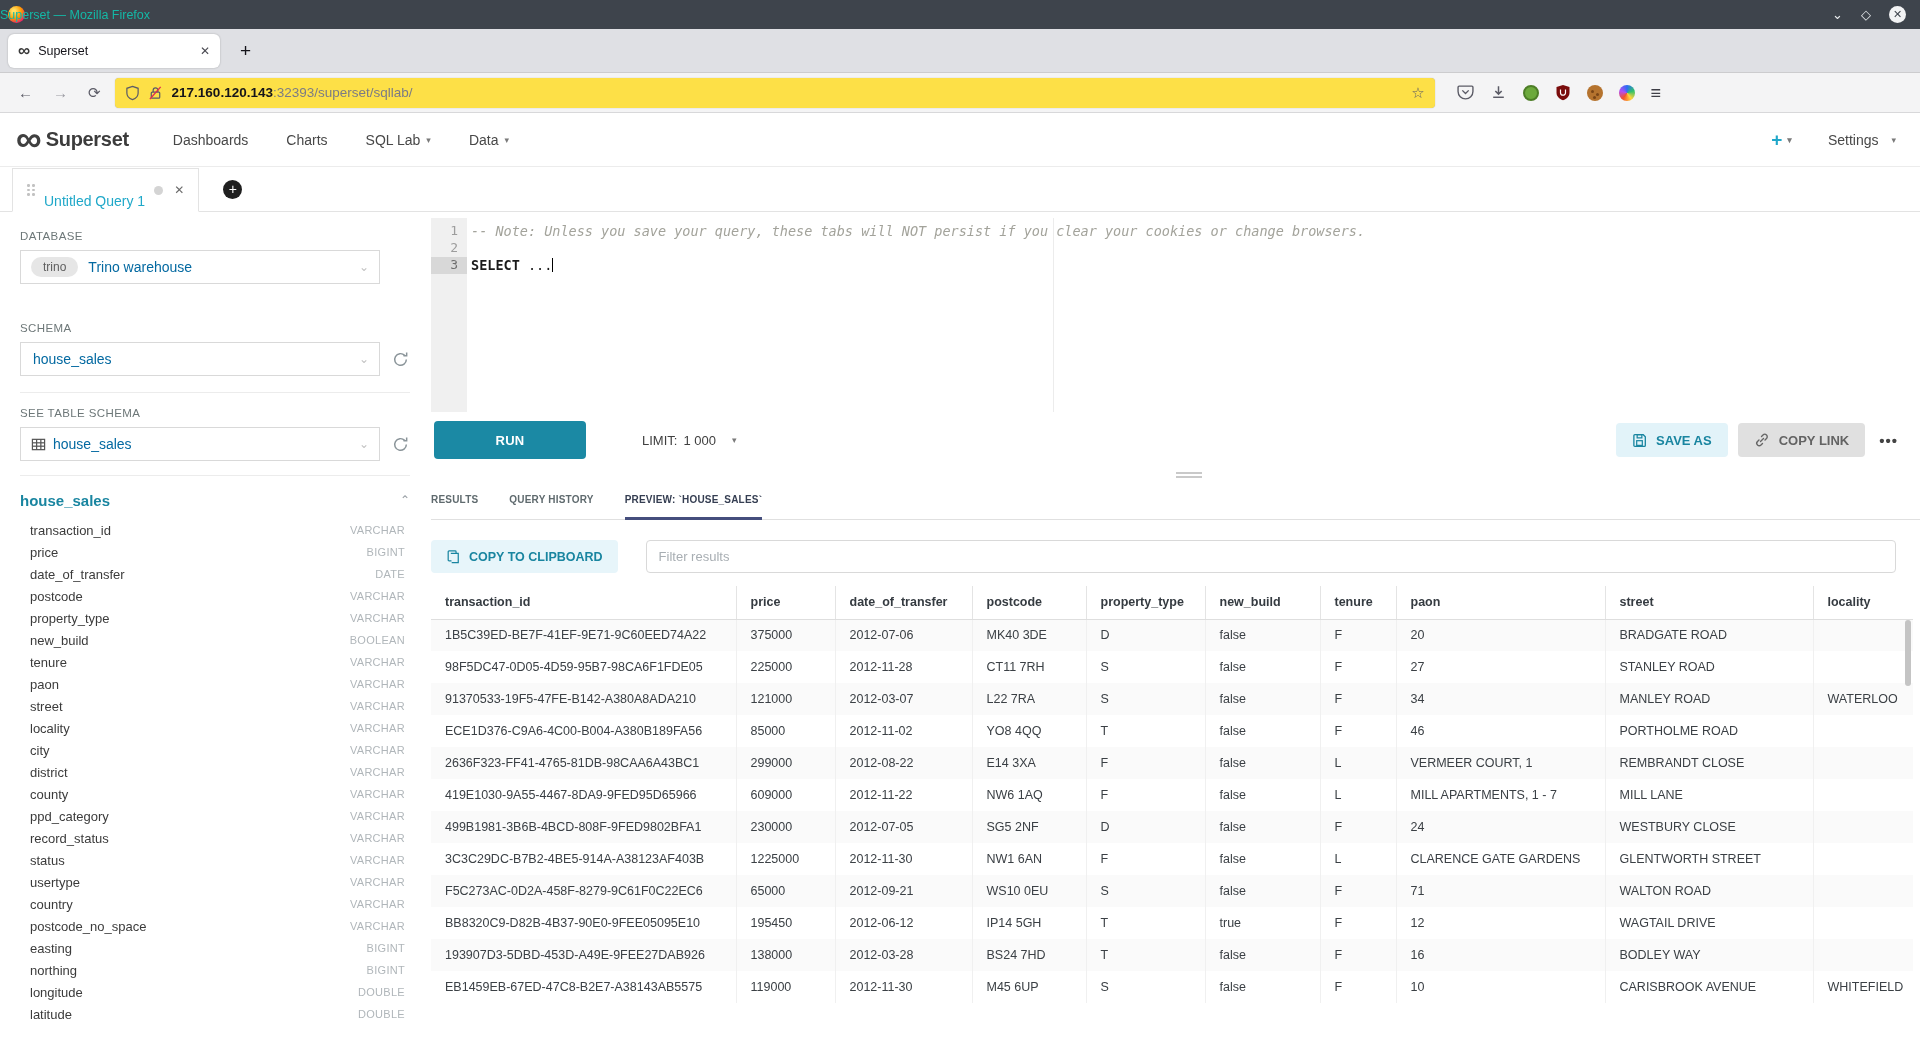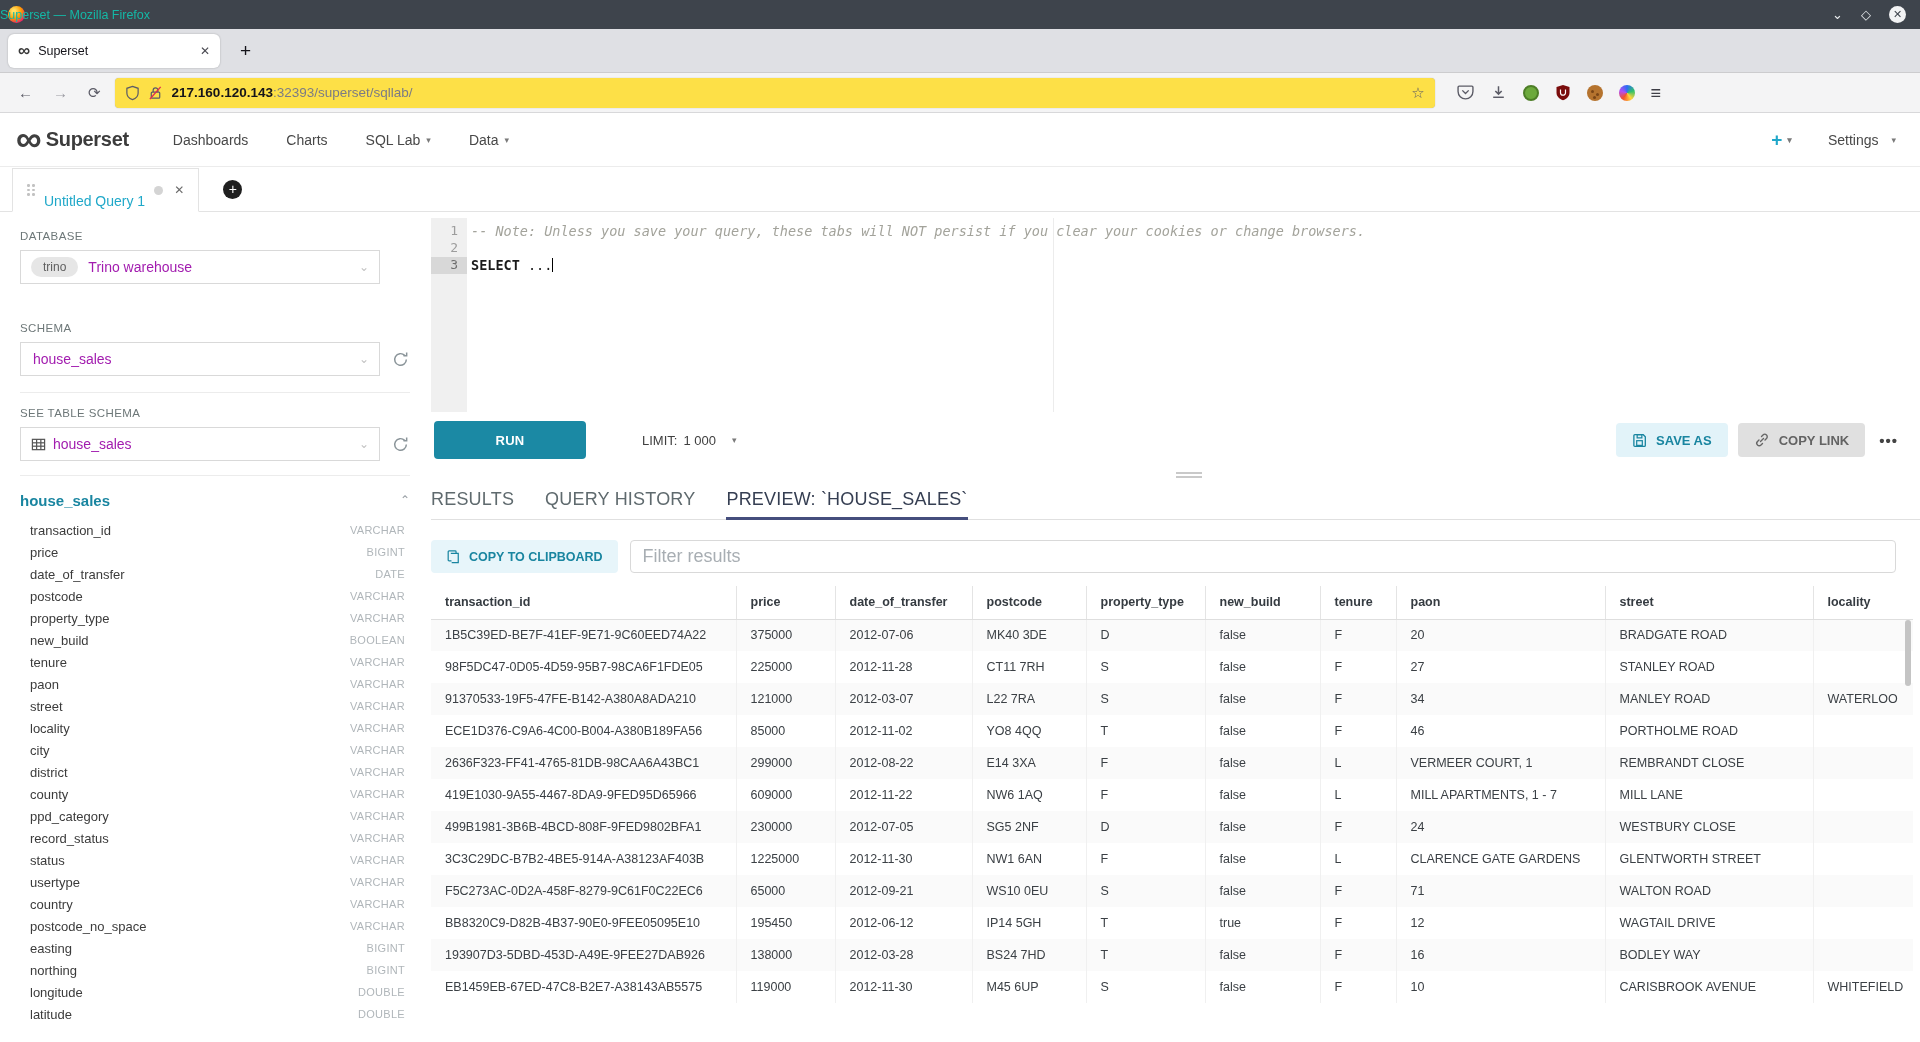--- a/index.html
+++ b/index.html
@@ -67,21 +67,21 @@
 
   
   .main { display:flex; height:830px; }
   .sidebar { width:431px; flex:none; padding-left:20px; }
   .side-label { margin-top:18px; font-size:11.5px; letter-spacing:.4px; color:#6d7778; }
   .sel-row { display:flex; align-items:center; margin-top:8px; }
   .sel { width:360px; height:34px; border:1px solid #d9d9d9; border-radius:0; background:#fff;
          display:flex; align-items:center; padding:0 10px; }
   .sel .chev { margin-left:auto; color:#c3c3c3; font-size:12px; }
   .pill { background:#e6e6e6; border-radius:11px; padding:3px 12px; font-size:12px; color:#5f5f5f; }
-  .sel-val { font-size:14px; color:#a21caf; margin-left:10px; }
+  .sel-val { font-size:14px; color:#0369a1; margin-left:10px; }
   .sel-val.solo { margin-left:2px; }
   .refresh { margin-left:12px; color:#8a9499; }
   .side-div { width:390px; border-top:1px solid #ececec; margin-top:16px; }
   .tbl-head { margin-top:16px; width:390px; display:flex; align-items:center; }
   .tbl-title { font-size:15px; font-weight:bold; color:#1985a0; }
   .collapse { margin-left:auto; color:#9aa0a6; font-size:12px; transform:translateY(-1px); }
   .cols { margin-top:10px; width:385px; }
   .col-row { height:22px; display:flex; align-items:center; padding-left:10px; }
   .col-name { font-size:13px; color:#3b3b3b; }
   .col-type { margin-left:auto; font-size:11px; color:#b0b6ba; letter-spacing:.3px; }
@@ -111,29 +111,29 @@
             display:flex; align-items:center; gap:9px; padding:0 16px; }
   .copylink { height:34px; background:#e0e0e0; color:#636363; font-weight:bold; font-size:13px; border:none; border-radius:4px;
               display:flex; align-items:center; gap:9px; padding:0 16px; margin-left:10px; }
   .more { margin-left:14px; color:#444; font-size:15px; font-weight:bold; letter-spacing:1px; }
 
   .grip-row { height:14px; position:relative; }
   .pane-grip { position:absolute; left:50%; top:4px; width:26px; }
   .pane-grip i { display:block; height:1.5px; background:#c9c9c9; margin-bottom:2.5px; }
 
   .rtabs { height:38px; border-bottom:1px solid #e0e0e0; display:flex; gap:31px; }
-  .rtab { font-size:18px; font-weight:normal; letter-spacing:.2px; color:#5f6a6e; display:flex; align-items:center;
+  .rtab { font-size:10px; font-weight:bold; letter-spacing:.2px; color:#5f6a6e; display:flex; align-items:center;
           border-bottom:3px solid transparent; margin-bottom:-1px; }
   .rtab.active { color:#353e52; border-bottom-color:#454e7d; }
 
   .rcontrols { margin-top:20px; display:flex; align-items:center; padding-right:24px; }
   .copyclip { height:33px; background:#e7f5fa; color:#1985a0; font-weight:bold; font-size:12.5px; border:none; border-radius:4px;
               display:flex; align-items:center; gap:9px; padding:0 15px; }
-  .filter-input { flex:1; height:33px; margin-left:12px; border:1px solid #d9d9d9; border-radius:4px; padding:0 12px;
-                  font-size:18px; color:#333; font-family:"Liberation Sans", sans-serif; }
+  .filter-input { flex:1; height:33px; margin-left:28px; border:1px solid #d9d9d9; border-radius:4px; padding:0 12px;
+                  font-size:13px; color:#333; font-family:"Liberation Sans", sans-serif; }
   .filter-input::placeholder { color:#a8aeb3; }
 
   .rows-returned { margin-top:16px; font-size:13px; color:#2d2d2d; }
 
   table.grid { margin-top:13px; border-collapse:collapse; table-layout:fixed; width:1482px; }
   table.grid th { height:33px; font-size:12.5px; font-weight:bold; color:#353b41; text-align:left; padding-left:14px;
                   border-right:1px solid #e4e4e4; border-bottom:1px solid #dedede; background:#fff; overflow:hidden; white-space:nowrap; }
   table.grid th:last-child { border-right:none; }
   table.grid td { height:32px; font-size:12.5px; color:#3b4045; padding-left:14px; border-right:1px solid #f0f0f0;
                   overflow:hidden; white-space:nowrap; }

